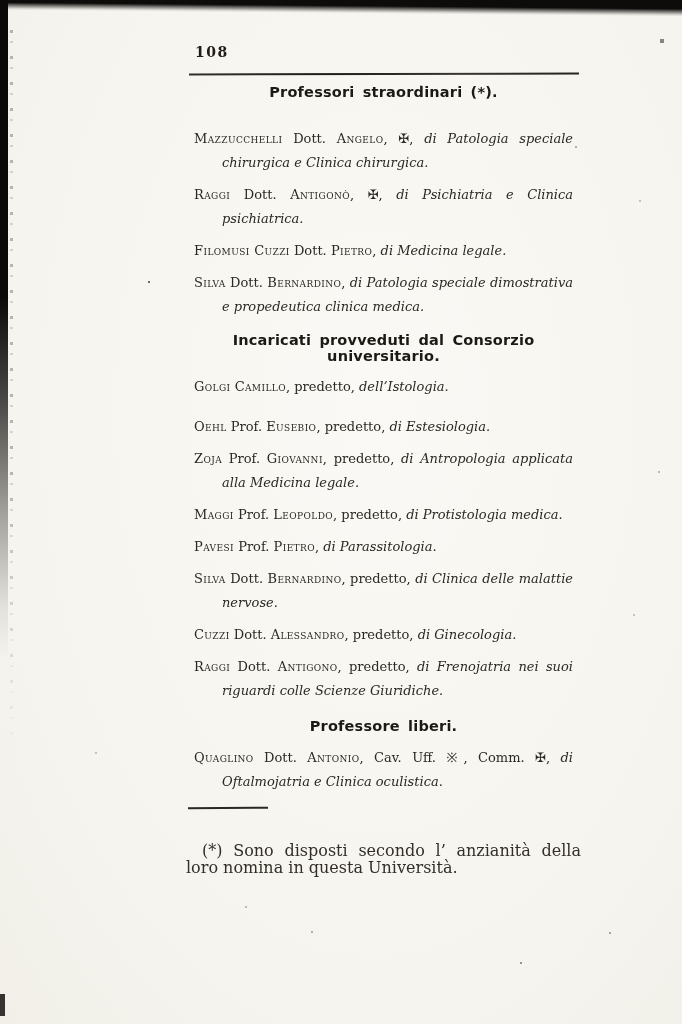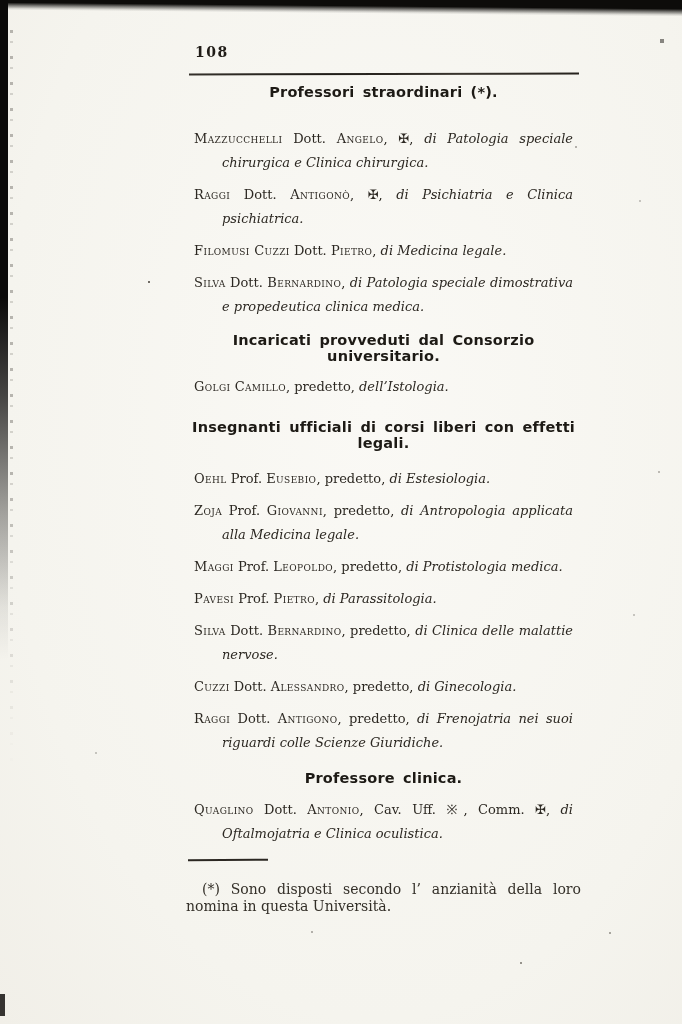--- a/index.html
+++ b/index.html
@@ -136,22 +136,22 @@
   .it { font-style: italic; }
   .footnote-rule {
     margin-top: 13px;
     margin-left: 2px;
     width: 80px;
     height: 2px;
     background: #2b2722;
     transform: rotate(-0.3deg);
   }
   .footnote {
-    margin: 20px 0 0 0;
-    font-size: 14px;
+    margin: 33px 0 0 0;
+    font-size: 16px;
     line-height: 17px;
     text-align: justify;
     text-indent: 16px;
     color: #332f28;
   }
 </style>
 </head>
 <body>
 
 <div class="page">
@@ -178,34 +178,33 @@
     </section>
 
     <section class="sec2">
       <h2 class="heading h2">Incaricati provveduti dal Consorzio universitario.</h2>
       <div class="entries">
         <p class="entry"><span class="sc">Golgi</span><span> </span><span class="sc">Camillo</span><span>, predetto, </span><span class="it">dell’Istologia.</span></p>
       </div>
     </section>
 
     <section class="sec3">
-      <h2 class="heading h3">Insegnanti ufficiali di corsi liberi con effetti legali.</h2>
       <div class="entries">
         <p class="entry"><span class="sc">Oehl</span><span> Prof. </span><span class="sc">Eusebio</span><span>, predetto, </span><span class="it">di Estesiologia.</span></p>
         <p class="entry"><span class="sc">Zoja</span><span> Prof. </span><span class="sc">Giovanni</span><span>, predetto, </span><span class="it">di Antropologia applicata alla Medicina legale.</span></p>
         <p class="entry"><span class="sc">Maggi</span><span> Prof. </span><span class="sc">Leopoldo</span><span>, predetto, </span><span class="it">di Protistologia medica.</span></p>
         <p class="entry"><span class="sc">Pavesi</span><span> Prof. </span><span class="sc">Pietro</span><span>, </span><span class="it">di Parassitologia.</span></p>
         <p class="entry"><span class="sc">Silva</span><span> Dott. </span><span class="sc">Bernardino</span><span>, predetto, </span><span class="it">di Clinica delle malattie nervose.</span></p>
         <p class="entry"><span class="sc">Cuzzi</span><span> Dott. </span><span class="sc">Alessandro</span><span>, predetto, </span><span class="it">di Ginecologia.</span></p>
         <p class="entry"><span class="sc">Raggi</span><span> Dott. </span><span class="sc">Antigono</span><span>, predetto, </span><span class="it">di Frenojatria nei suoi riguardi colle Scienze Giuridiche.</span></p>
       </div>
     </section>
 
     <section class="sec4">
-      <h2 class="heading h4">Professore clinica.</h2>
+      <h2 class="heading h4">Professore liberi.</h2>
       <div class="entries">
         <p class="entry"><span class="sc">Quaglino</span><span> Dott. </span><span class="sc">Antonio</span><span>, Cav. Uff. ※, Comm. ✠, </span><span class="it">di Oftalmojatria e Clinica oculistica.</span></p>
       </div>
     </section>
 
     <div class="footnote-rule"></div>
     <p class="footnote">(*) Sono disposti secondo l’ anzianità della loro nomina in questa Università.</p>
 
   </div>
 </div>

